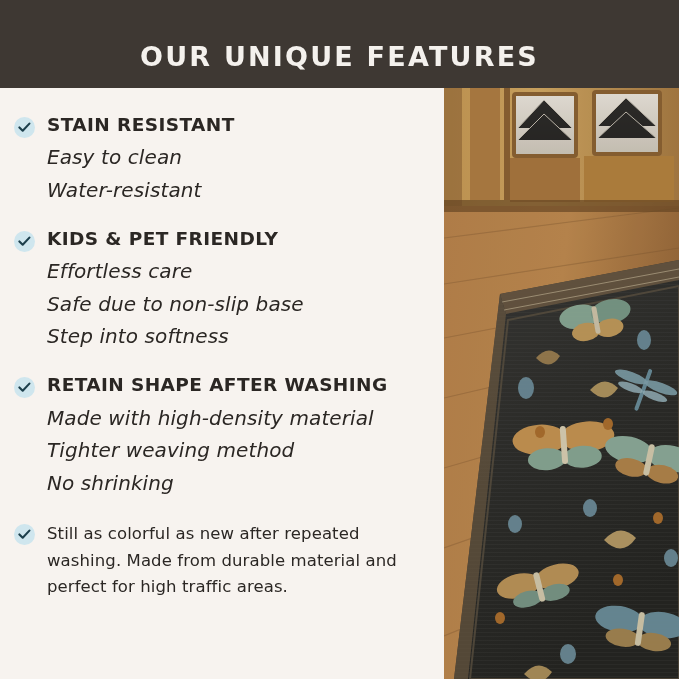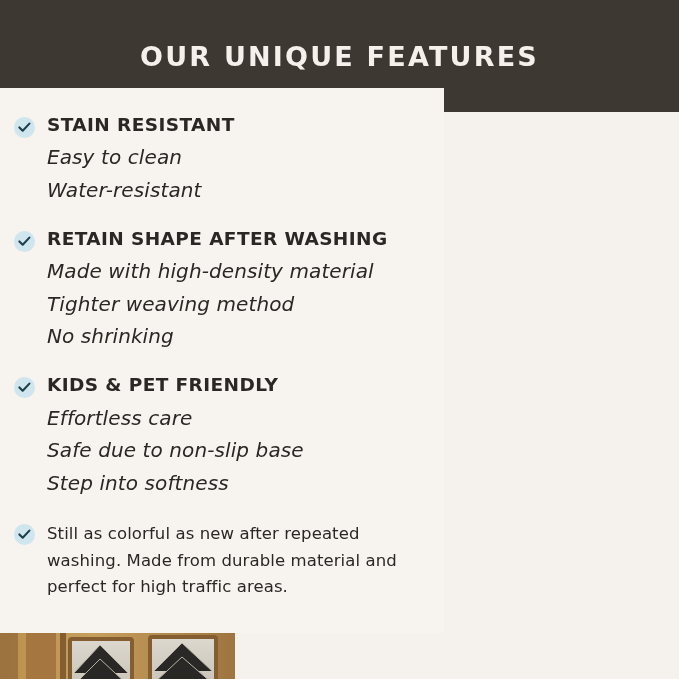--- a/index.html
+++ b/index.html
@@ -42,21 +42,20 @@
     text-align: center;
   }
   
   .body-area {
     position: absolute;
     top: 88px;
     left: 0;
     width: 679px;
     height: 591px;
     display: flex;
-    flex-direction: column;
   }
   .features-panel {
     position: relative;
     width: 444px;
     height: 591px;
     background: #f7f3ef;
     box-sizing: border-box;
     padding: 26px 18px 10px 14px;
   }
   .photo-panel {
@@ -143,38 +142,38 @@
         </div>
       </div>
 
       <div class="feature">
         <span class="check-badge">
           <svg width="13" height="11" viewBox="0 0 13 11">
             <path d="M1.4 5.4 L4.7 8.7 L11.4 1.6" fill="none" stroke="#1c3f4c" stroke-width="2.1" stroke-linecap="round" stroke-linejoin="round"></path>
           </svg>
         </span>
         <div class="feature-text">
-          <p class="feature-title">RETAIN SHAPE AFTER WASHING</p>
-          <p class="feature-line">Made with high-density material</p>
-          <p class="feature-line">Tighter weaving method</p>
-          <p class="feature-line">No shrinking</p>
+          <p class="feature-title">KIDS &amp; PET FRIENDLY</p>
+          <p class="feature-line">Effortless care</p>
+          <p class="feature-line">Safe due to non-slip base</p>
+          <p class="feature-line">Step into softness</p>
         </div>
       </div>
 
       <div class="feature">
         <span class="check-badge">
           <svg width="13" height="11" viewBox="0 0 13 11">
             <path d="M1.4 5.4 L4.7 8.7 L11.4 1.6" fill="none" stroke="#1c3f4c" stroke-width="2.1" stroke-linecap="round" stroke-linejoin="round"></path>
           </svg>
         </span>
         <div class="feature-text">
-          <p class="feature-title">KIDS &amp; PET FRIENDLY</p>
-          <p class="feature-line">Effortless care</p>
-          <p class="feature-line">Safe due to non-slip base</p>
-          <p class="feature-line">Step into softness</p>
+          <p class="feature-title">RETAIN SHAPE AFTER WASHING</p>
+          <p class="feature-line">Made with high-density material</p>
+          <p class="feature-line">Tighter weaving method</p>
+          <p class="feature-line">No shrinking</p>
         </div>
       </div>
 
       <div class="feature">
         <span class="check-badge">
           <svg width="13" height="11" viewBox="0 0 13 11">
             <path d="M1.4 5.4 L4.7 8.7 L11.4 1.6" fill="none" stroke="#1c3f4c" stroke-width="2.1" stroke-linecap="round" stroke-linejoin="round"></path>
           </svg>
         </span>
         <div class="feature-text">

